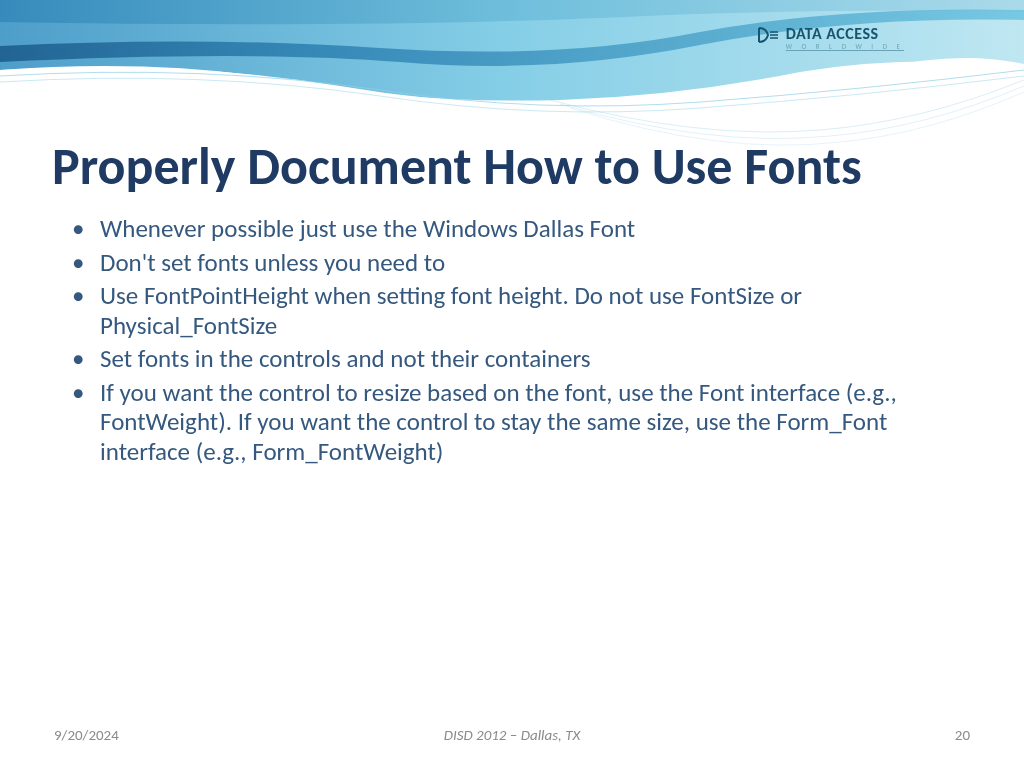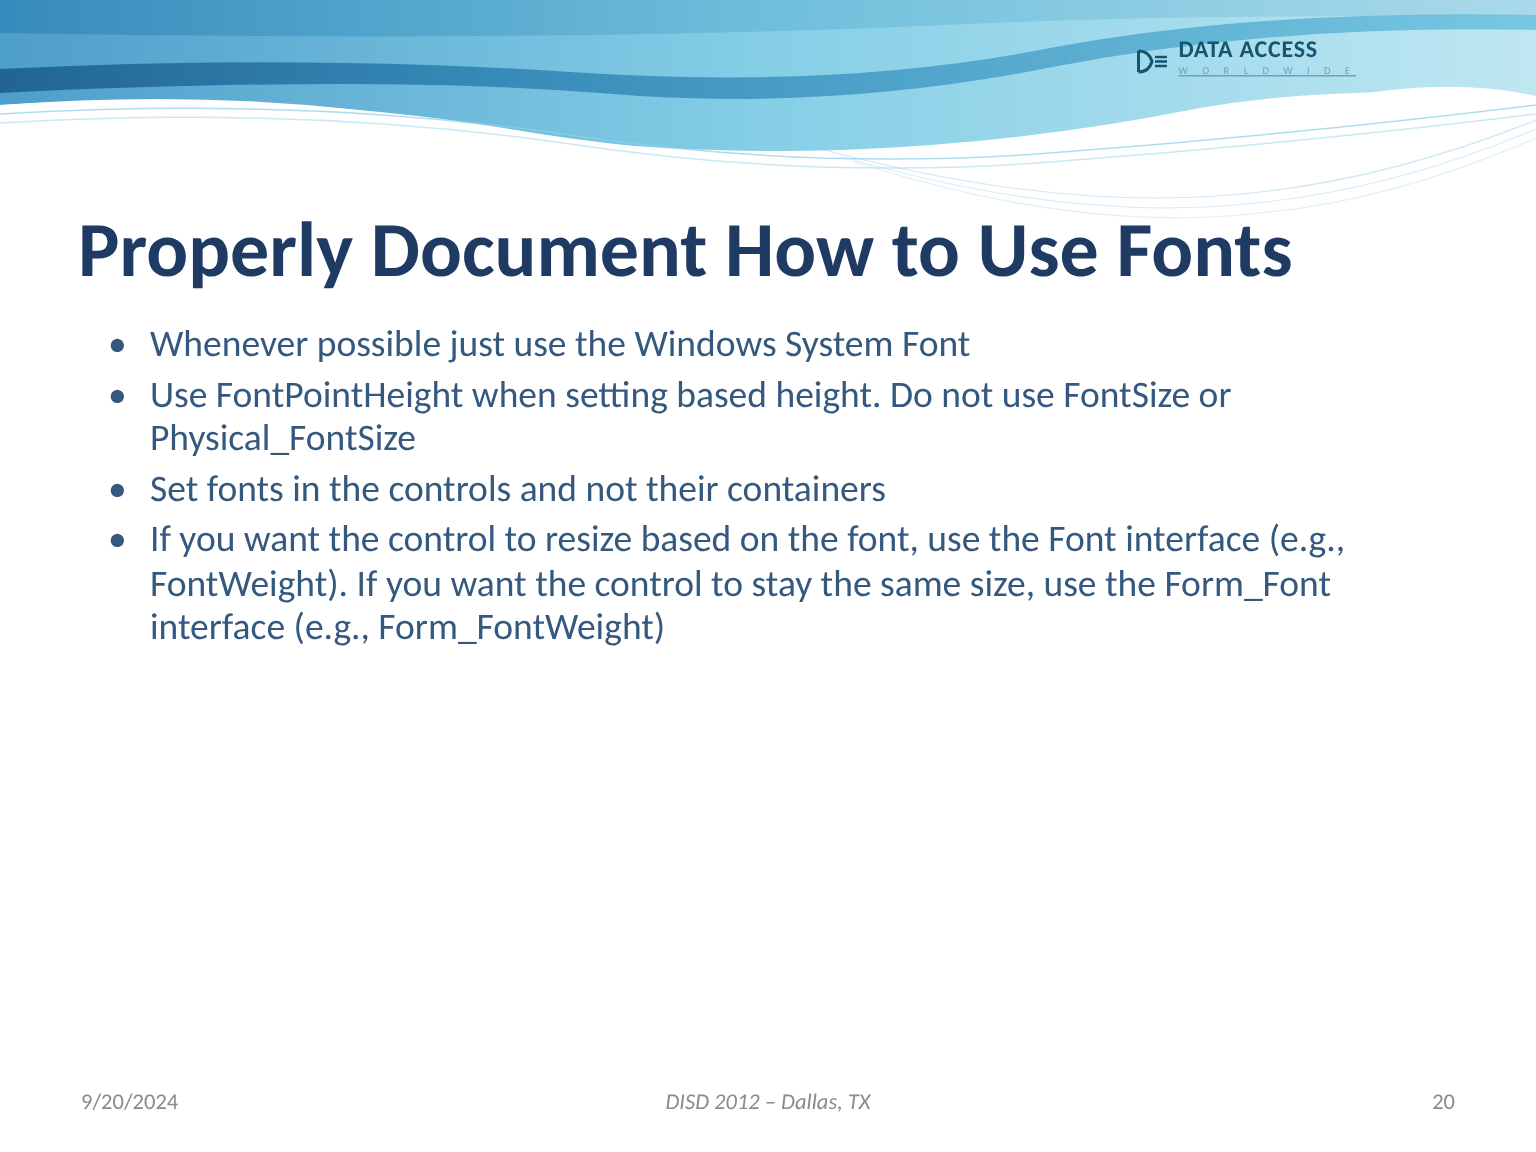--- a/index.html
+++ b/index.html
@@ -18,21 +18,21 @@
       width: 1024px;
       height: 180px;
       z-index: 1;
     }
     .logo {
       position: absolute;
       top: 26px;
       right: 120px;
       z-index: 10;
       display: flex;
-      align-items: flex-end;
+      align-items: flex-start;
       gap: 6px;
     }
     .logo-mark {
       width: 22px;
       height: 18px;
     }
     .logo-text-block { display: flex; flex-direction: column; line-height: 1; }
     .logo-main {
       font-size: 16px;
       font-weight: 700;
@@ -144,22 +144,23 @@
   <div class="logo-text-block">
     <span class="logo-main">DATA ACCESS</span>
     <span class="logo-sub">W O R L D W I D E</span>
   </div>
 </div>
 
 <h1 class="title">Properly Document How to Use Fonts</h1>
 
 <div class="content">
   <ul>
-    <li>Whenever possible just use the Windows System Font</li>
-    <li>Use FontPointHeight when setting based height. Do not use FontSize or Physical_FontSize</li>
+    <li>Whenever possible just use the Windows Dallas Font</li>
+    <li>Don't set fonts unless you need to</li>
+    <li>Use FontPointHeight when setting font height. Do not use FontSize or Physical_FontSize</li>
     <li>Set fonts in the controls and not their containers</li>
     <li>If you want the control to resize based on the font, use the Font interface (e.g., FontWeight). If you want the control to stay the same size, use the Form_Font interface (e.g., Form_FontWeight)</li>
   </ul>
 </div>
 
 <div class="footer">
   <span>9/20/2024</span>
   <span class="footer-center">DISD 2012 – Dallas, TX</span>
   <span>20</span>
 </div>

